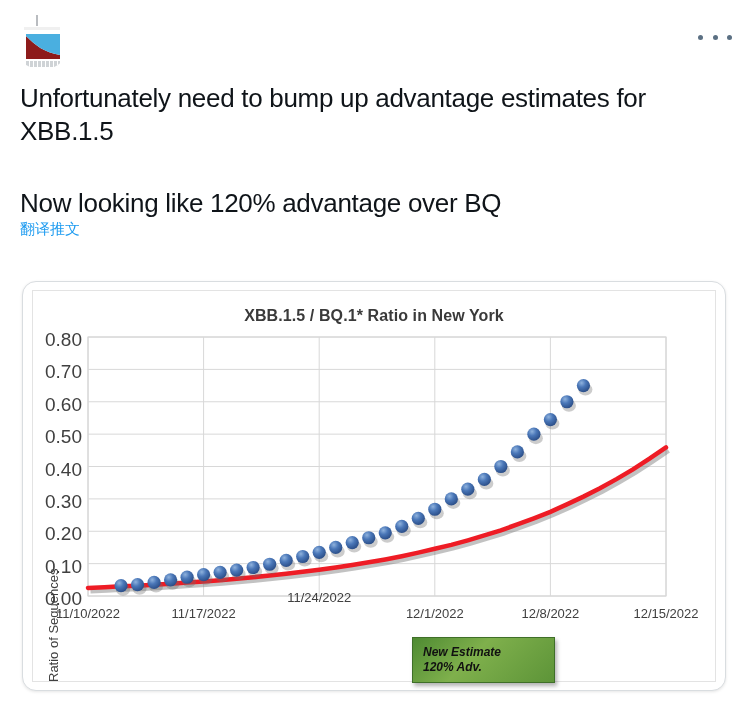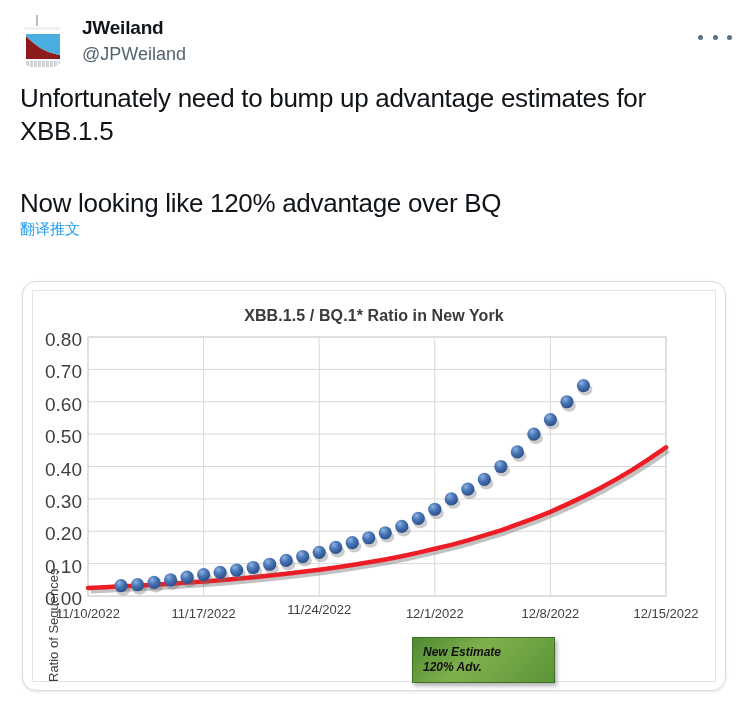--- a/index.html
+++ b/index.html
@@ -199,24 +199,20 @@
           <rect x="15" y="47" width="1" height="6"></rect>
           <rect x="19" y="47" width="1" height="6"></rect>
           <rect x="23" y="47" width="1" height="6"></rect>
           <rect x="27" y="47" width="1" height="6"></rect>
           <rect x="31" y="47" width="1" height="6"></rect>
           <rect x="35" y="47" width="1" height="6"></rect>
           <rect x="39" y="47" width="1" height="6"></rect>
           <rect x="43" y="47" width="1" height="6"></rect>
         </g>
       </svg>
-    </div>
-    <div class="names">
-      <div class="display-name">JWeiland</div>
-      <div class="handle">@JPWeiland</div>
     </div>
     <div class="more-btn">
       <i></i>
       <i></i>
       <i></i>
     </div>
   </div>
 
   <div class="tweet-body">
     <div class="tweet-text">Unfortunately need to bump up advantage estimates for XBB.1.5</div>
@@ -330,21 +326,21 @@
         <div class="ytick" style="left: 7px; top: 208.875px;">0.30</div>
         <div class="ytick" style="left: 7px; top: 176.5px;">0.40</div>
         <div class="ytick" style="left: 7px; top: 144.125px;">0.50</div>
         <div class="ytick" style="left: 7px; top: 111.75px;">0.60</div>
         <div class="ytick" style="left: 7px; top: 79.375px;">0.70</div>
         <div class="ytick" style="left: 7px; top: 47px;">0.80</div>
       </div>
     <div id="xtick-host">
         <div class="xtick" style="left: 65px; top: 324px;">11/10/2022</div>
         <div class="xtick" style="left: 180.6px; top: 324px;">11/17/2022</div>
-        <div class="xtick" style="left: 296.2px; top: 320px;">11/24/2022</div>
+        <div class="xtick" style="left: 296.2px; top: 308px;">11/24/2022</div>
         <div class="xtick" style="left: 411.8px; top: 324px;">12/1/2022</div>
         <div class="xtick" style="left: 527.4px; top: 324px;">12/8/2022</div>
         <div class="xtick" style="left: 643px; top: 324px;">12/15/2022</div>
       </div>
 
     <div class="annot new-est">
       <div>New Estimate</div>
       <div>120% Adv.</div>
     </div>
 

